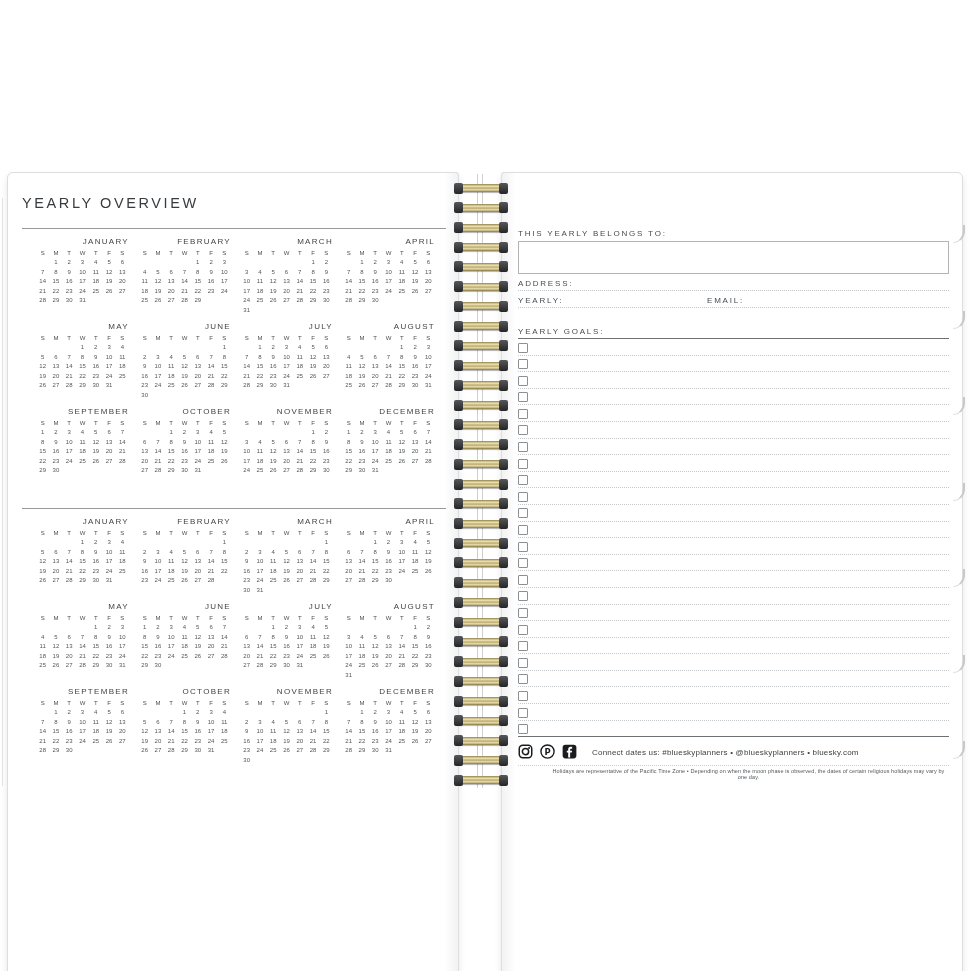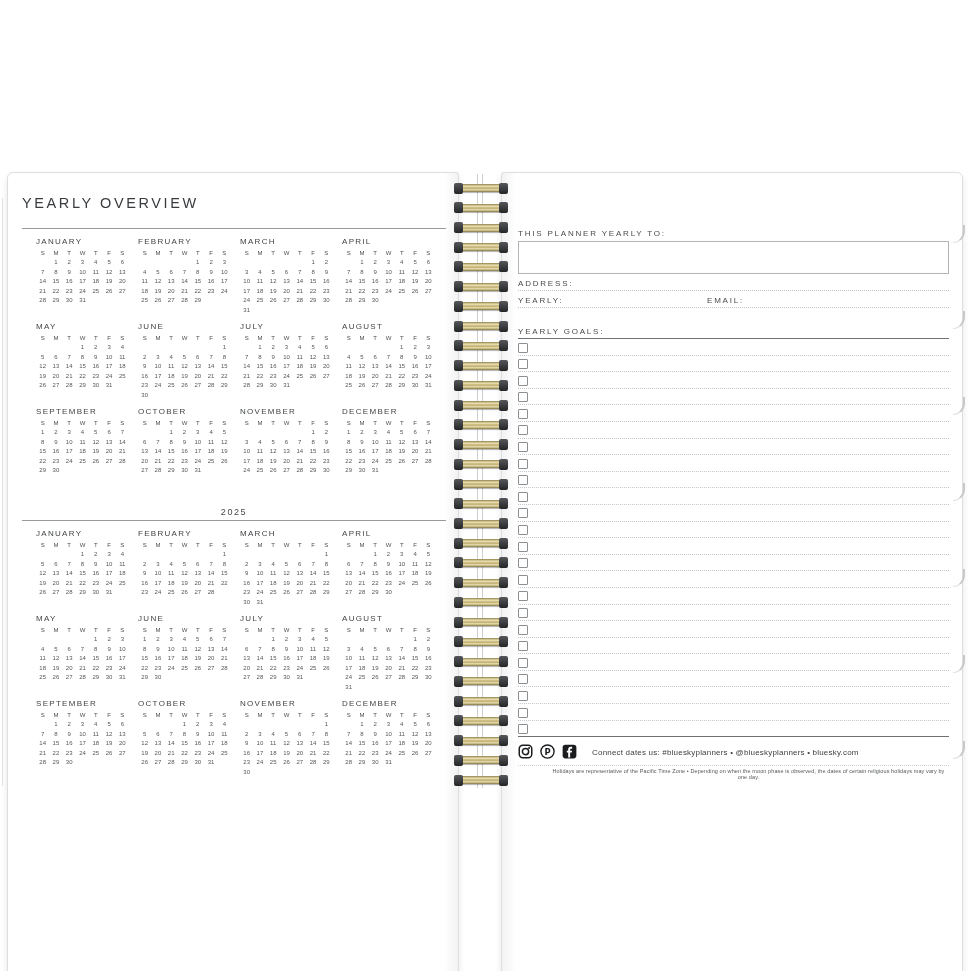--- a/index.html
+++ b/index.html
@@ -35,21 +35,21 @@
 
   
   .lp-title { position:absolute; left:14px; top:22px; font-size:14.5px; letter-spacing:2.6px;
     color:#393c3f; font-weight:500; }
   .year-block { position:absolute; left:14px; right:12px; }
   #yb0 { top:54px; } #yb1 { top:334px; }
   .year-label { text-align:center; font-size:9px; letter-spacing:1.6px; color:#46494c; height:12px; }
   .year-rule { height:1px; background:#97999c; margin-top:1px; }
   .months { display:grid; grid-template-columns:repeat(4,93px); column-gap:9px;
     grid-auto-rows:85px; padding:8px 13px 0 14px; justify-content:space-between; }
-  .m-title { text-align:left; font-size:8px; letter-spacing:1.3px; color:#404346; margin-bottom:3px; }
+  .m-title { text-align:right; font-size:8px; letter-spacing:1.3px; color:#404346; margin-bottom:3px; }
   .m-grid { display:grid; grid-template-columns:repeat(7,1fr); }
   .dh { font-size:6px; color:#4b4e51; text-align:center; line-height:9px; }
   .dc { font-size:6px; color:#54575a; text-align:center; line-height:9.5px; }
 
   
   .rp-label { position:absolute; font-size:8px; letter-spacing:1.8px; color:#474a4d; }
   .lbl-belongs { left:16px; top:56px; }
   .belongs-box { position:absolute; left:16px; right:13px; top:68px; height:33px;
     border:1px solid #b2b5b7; background:#fff; }
   .lbl-address { left:16px; top:106px; }
@@ -631,21 +631,20 @@
               <span class="dc">28</span>
               <span class="dc">29</span>
               <span class="dc">30</span>
               <span class="dc">31</span>
             </div>
           </div>
         </div>
     </section>
 
     <section class="year-block" id="yb1">
-      <div class="year-label">2025</div>
       <div class="year-rule"></div>
       <div class="months">
           <div class="month">
             <div class="m-title">JANUARY</div>
             <div class="m-grid">
               <span class="dh">S</span>
               <span class="dh">M</span>
               <span class="dh">T</span>
               <span class="dh">W</span>
               <span class="dh">T</span>
@@ -1223,21 +1222,21 @@
       <div class="coil" style="top: 473.6px;"></div>
       <div class="coil" style="top: 493.3px;"></div>
       <div class="coil" style="top: 513.1px;"></div>
       <div class="coil" style="top: 532.8px;"></div>
       <div class="coil" style="top: 552.5px;"></div>
       <div class="coil" style="top: 572.3px;"></div>
       <div class="coil" style="top: 592px;"></div>
     </div>
 
   <div class="page page-right">
-    <div class="rp-label lbl-belongs">THIS PLANNER YEARLY TO:</div>
+    <div class="rp-label lbl-belongs">THIS YEARLY BELONGS TO:</div>
     <div class="belongs-box"></div>
 
     <div class="rp-label lbl-address">ADDRESS:</div>
     <div class="dotline line-address"></div>
 
     <div class="rp-label lbl-phone">YEARLY:</div>
     <div class="rp-label lbl-email">EMAIL:</div>
     <div class="dotline line-pe"></div>
 
     <div class="rp-label lbl-goals">YEARLY GOALS:</div>

